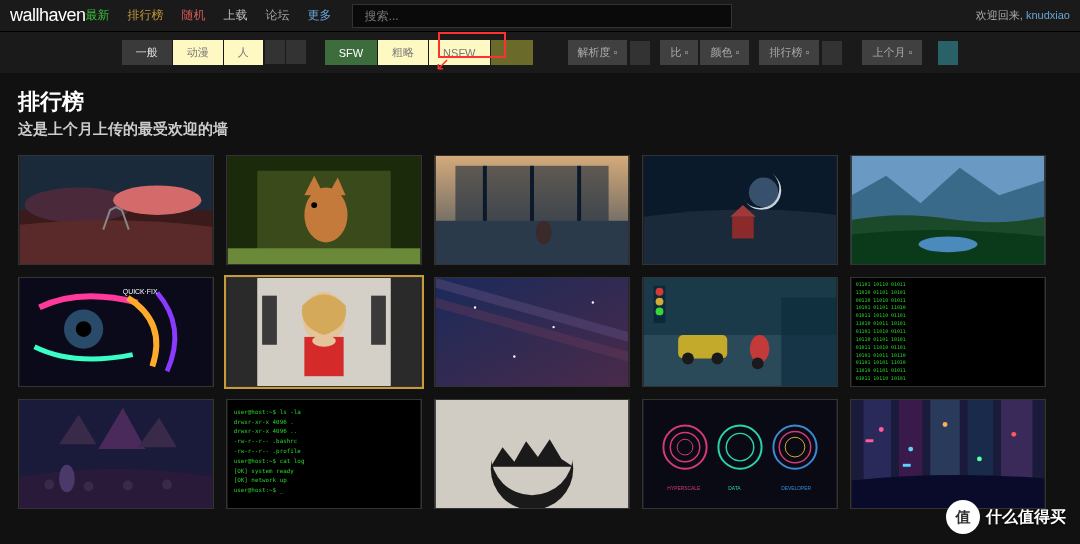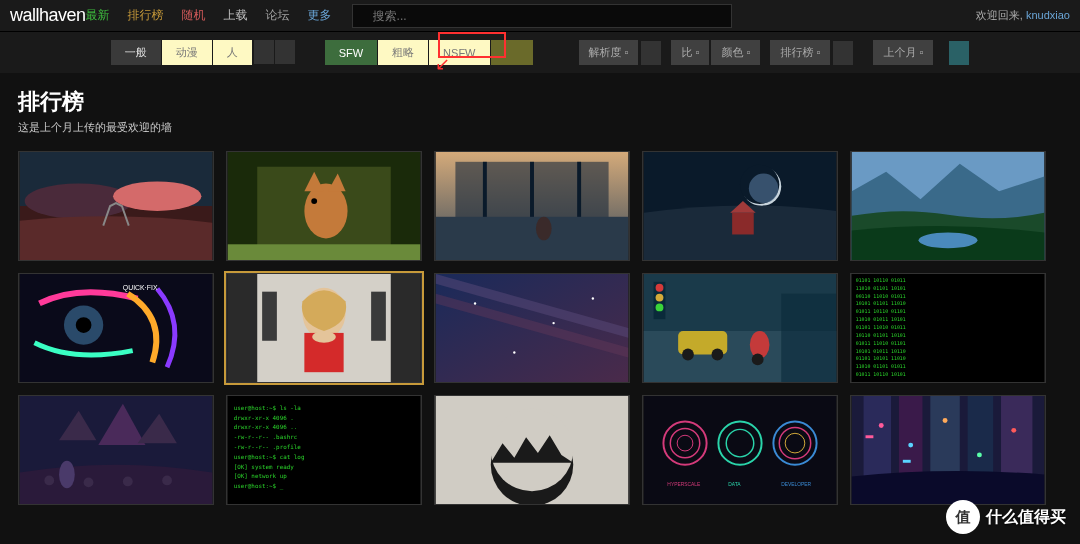--- a/index.html
+++ b/index.html
@@ -2,39 +2,39 @@
 <html><head>
 <meta charset="utf-8">
 <style>
 *{margin:0;padding:0;box-sizing:border-box}
 body{background:#111;color:#ddd;font-family:"Microsoft YaHei",sans-serif;font-size:12px;width:1080px;height:544px;overflow:hidden;position:relative}
 .header{height:32px;background:#1a1a1a;display:flex;align-items:center;padding:0 10px;border-bottom:1px solid #000}
 .logo{color:#fff;font-size:18px;font-weight:400;letter-spacing:-0.5px;}
 .nav{display:flex;gap:18px}
 .nav a{text-decoration:none;font-size:12px}
 .search-wrap{flex:1;margin-left:20px}
-.search{background:#0a0a0a;border:1px solid #333;color:#ddd;padding:4px 20px;width:380px;font-size:12px}
+.search{background:#0a0a0a;border:1px solid #333;color:#ddd;padding:4px 12px;width:380px;font-size:12px}
 .user-info{color:#aaa;font-size:11px}
 .user-info span.name{color:#6aa5d6}
-.filters-bar{background:#1a1a1a;padding:8px 16px;display:flex;justify-content:center;align-items:flex-start;gap:17px;position:relative}
+.filters-bar{background:#1a1a1a;padding:8px 16px;display:flex;justify-content:center;align-items:flex-start;gap:6px;position:relative}
 .fbtn{background:#3a3a3a;color:#ddd;border:none;padding:5px 14px;font-size:11px;cursor:pointer}
 .fbtn.dark{background:#fef9c3}
 .fbtn.green{background:#3d6d3d;color:#fff}
 .fbtn.olive{background:#6a6a2a;color:#fff}
 .btn-group{display:flex;margin-right:3px}
 .btn-group .fbtn{margin-right:1px}
 .ctrl{background:#404040;color:#aaa;border:none;padding:5px 10px;font-size:11px;cursor:pointer;display:inline-flex;align-items:center;gap:4px}
 .ctrl-group{display:flex;align-items:center;margin-left:25px;gap:2px}
 .sq{width:20px;height:24px;background:#333;display:inline-block;margin-left:1px}
 .sq.teal{background:#2a6166}
 .highlight-box{position:absolute;border:2px solid #ff3030;pointer-events:none;z-index:10}
 .highlight-arrow{position:absolute;color:#ff3030;font-size:18px;z-index:10;pointer-events:none}
 .page-title{padding:14px 18px 10px}
 .page-title h1{color:#fff;font-size:22px;font-weight:600;margin-bottom:3px}
-.page-title p{color:#ccc;font-size:11px;font-weight:400}
+.page-title p{color:#ccc;font-size:15px;font-weight:700}
 .grid{display:flex;flex-wrap:wrap;gap:12px;padding:6px 18px}
 .thumb{width:196px;height:110px;background:#222;border:1px solid #333;position:relative;overflow:hidden;cursor:pointer}
 .thumb.highlighted{outline:2px solid #c79a3a;outline-offset:0}
 .thumb svg{width:100%;height:100%;display:block}
 .watermark{position:absolute;right:14px;bottom:10px;display:flex;align-items:center;gap:6px}
 .wm-circle{width:34px;height:34px;border-radius:50%;background:#fff;display:flex;align-items:center;justify-content:center;font-size:15px;color:#333;font-weight:bold}
 .wm-text{color:#fff;font-size:16px;font-weight:600;text-shadow:0 1px 2px #000}
 </style>
 </head>
 <body>

